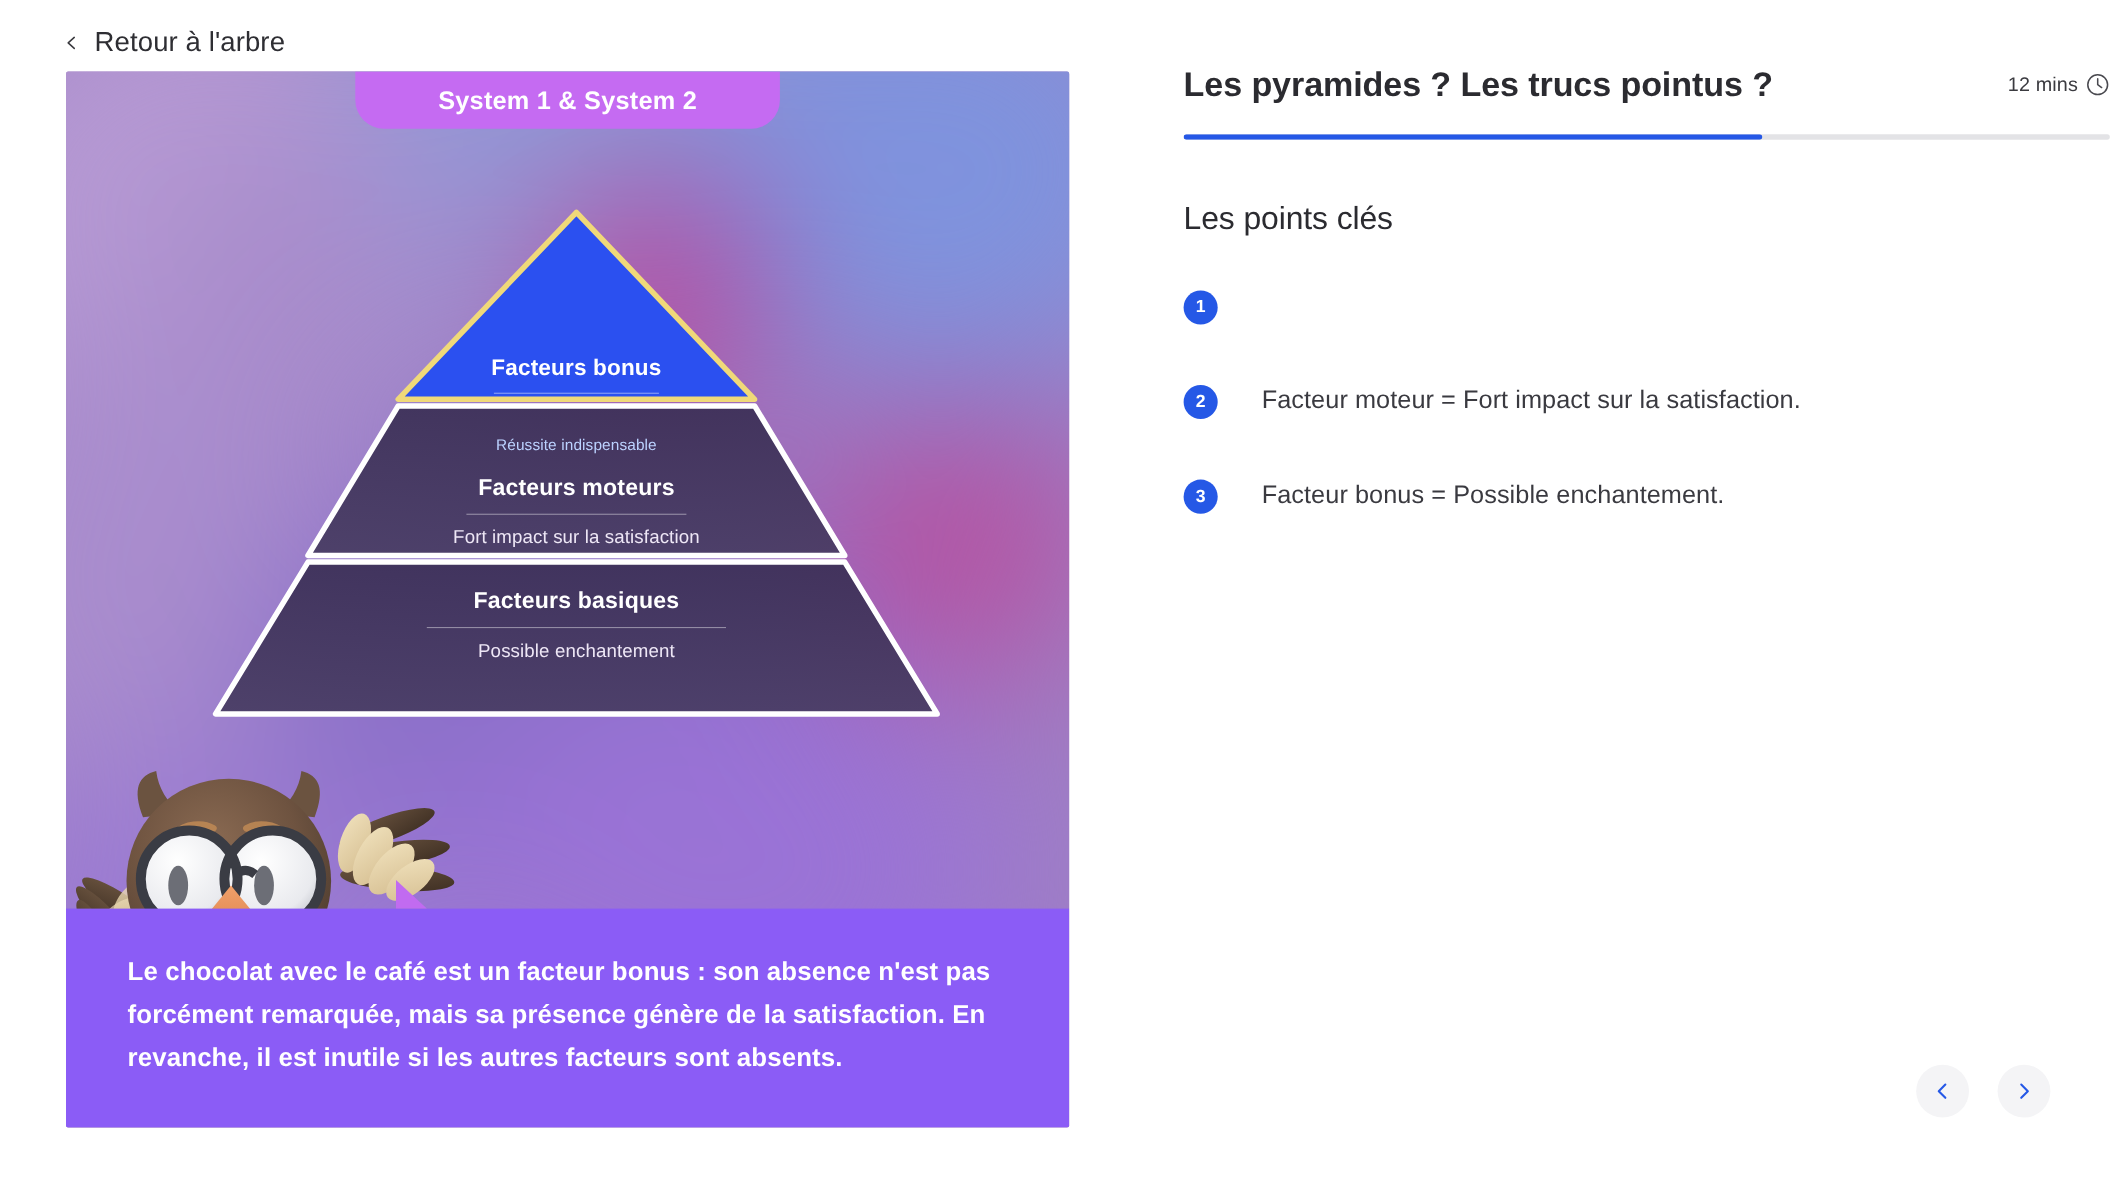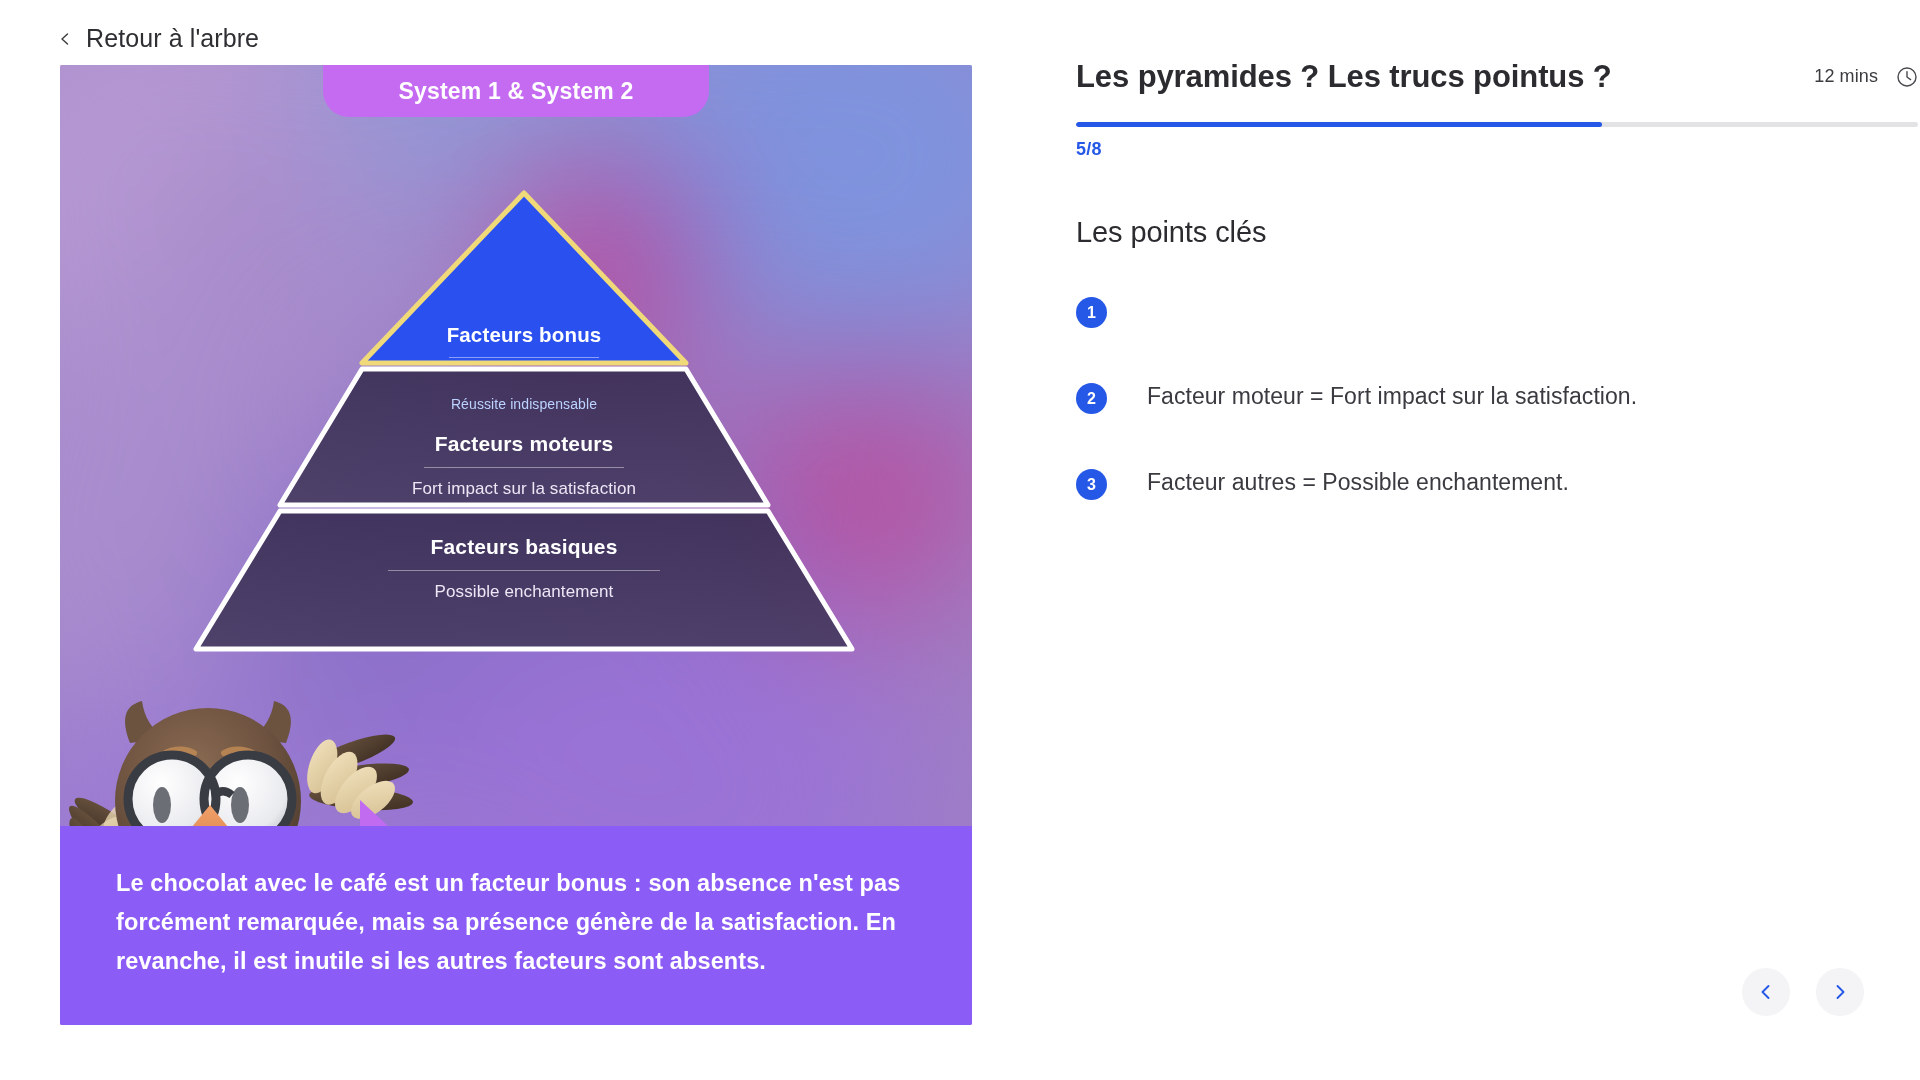--- a/index.html
+++ b/index.html
@@ -100,21 +100,21 @@
   }
 
   
   .right-panel { position: absolute; left: 1076px; top: 58px; width: 842px; }
 
   .rp-head { display: flex; align-items: flex-start; justify-content: space-between; }
   .rp-title {
     font-size: 31px; font-weight: 700; color: #2b2b30;
     letter-spacing: -.1px; line-height: 38px; max-width: 620px;
   }
-  .rp-time { display: flex; gap: 18px; padding-top: 8px; white-space: nowrap; }
+  .rp-time { display: flex; align-items: center; gap: 7px; padding-top: 8px; white-space: nowrap; }
   .rp-time-text { font-size: 18px; color: #3b3b40; letter-spacing: .1px; }
   .clock-icon { width: 22px; height: 22px; display: block; }
 
   .progress-track {
     margin-top: 26px; height: 5px; width: 100%;
     background: #e3e3e6; border-radius: 3px; overflow: hidden;
   }
   .progress-fill { height: 100%; background: #2558e6; border-radius: 3px; }
   .progress-count {
     margin-top: 12px; font-size: 18px; color: #2558e6; font-weight: 600; letter-spacing: .2px;
@@ -298,35 +298,34 @@
             <circle cx="11" cy="11" r="9" fill="none" stroke="#4a4a50" stroke-width="1.4"></circle>
             <polyline points="11,5.6 11,11 14.6,13.6" fill="none" stroke="#4a4a50" stroke-width="1.4" stroke-linecap="round" stroke-linejoin="round"></polyline>
           </svg>
         </span>
       </div>
     </div>
 
     <div class="progress-track">
       <div class="progress-fill" id="progress-fill" style="width: 62.5%;"></div>
     </div>
-    <div class="progress-count">5/8</div>
 
     <div class="kp-heading">Les points clés</div>
 
     <div class="kp-list">
       <div class="kp-item">
         <div class="kp-badge">1</div>
       </div>
       <div class="kp-item">
         <div class="kp-badge">2</div>
         <div class="kp-text">Facteur moteur = Fort impact sur la satisfaction.</div>
       </div>
       <div class="kp-item">
         <div class="kp-badge">3</div>
-        <div class="kp-text">Facteur autres = Possible enchantement.</div>
+        <div class="kp-text">Facteur bonus = Possible enchantement.</div>
       </div>
     </div>
   </div>
 
   <div class="nav-btns">
     <button class="nav-btn">
       <span>
         <svg width="18" height="18" viewBox="0 0 18 18">
             <polyline points="11.5,3 5.5,9 11.5,15" fill="none" stroke="#2558e6" stroke-width="1.9" stroke-linecap="round" stroke-linejoin="round"></polyline>
           </svg>

